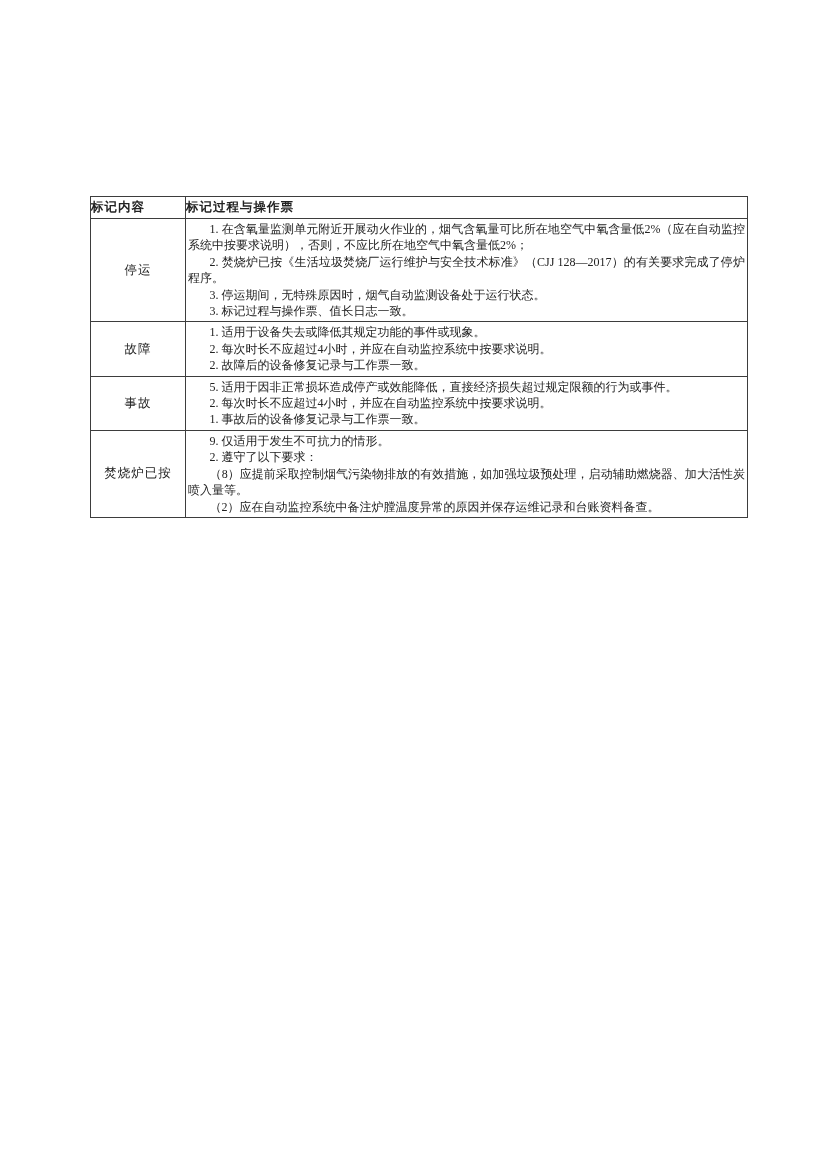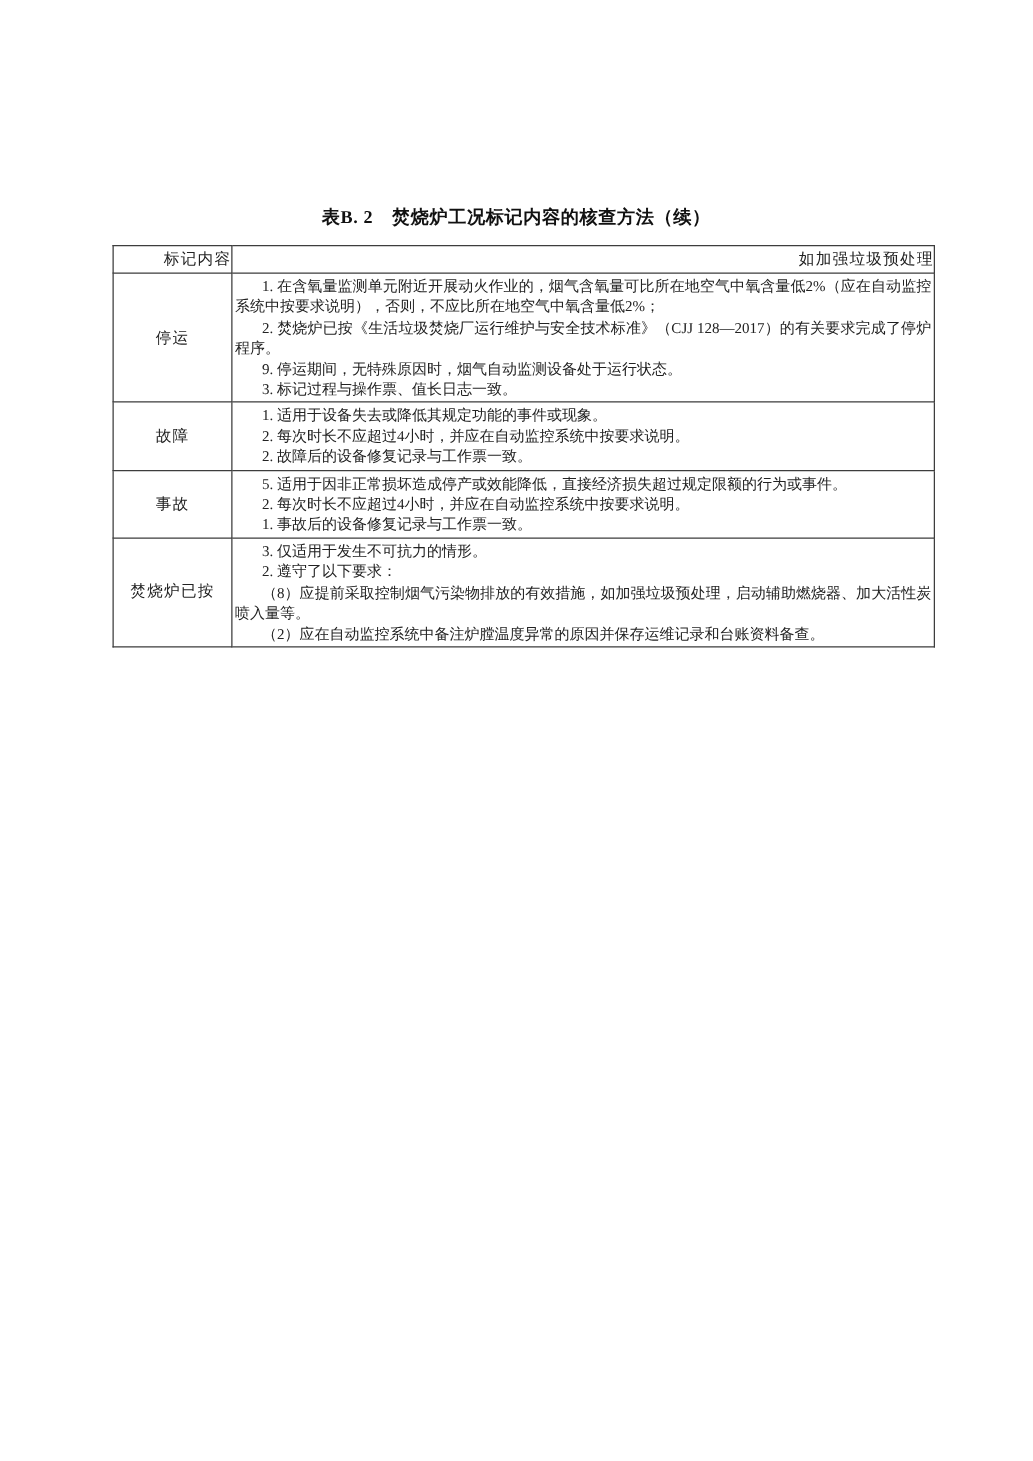--- a/index.html
+++ b/index.html
@@ -35,25 +35,24 @@
   }
   table.verify-table td, table.verify-table th {
     border: 1px solid #3d3d3d;
     vertical-align: middle;
   }
   col.c-label { width: 95px; }
   col.c-content { width: 562px; }
   tr.header-row th {
     height: 22px;
     font-size: 12.5px;
-    font-weight: normal;
-    text-align: right;
+    font-weight: bold;
+    text-align: left;
     color: #222;
     letter-spacing: 1px;
-    padding-left: 20px;
   }
   td.label-cell {
     text-align: center;
     font-size: 12.5px;
     color: #222;
     letter-spacing: 1px;
   }
   td.content-cell {
     padding: 2px 2px 2px 2px;
     vertical-align: middle;
@@ -76,38 +75,37 @@
     text-align: center;
     font-size: 12px;
     color: #333;
   }
 </style>
 </head>
 <body>
 
 <div class="page">
 
-  <div class="doc-title">表B. 2　焚烧炉工况标记内容的核查方法（续）</div>
 
   <table class="verify-table">
     <colgroup>
       <col class="c-label">
       <col class="c-content">
     </colgroup>
     <tbody>
       <tr class="header-row">
         <th>标记内容</th>
-        <th>如加强垃圾预处理</th>
+        <th>标记过程与操作票</th>
       </tr>
     <tr>
           <td class="label-cell">停运</td>
           <td class="content-cell">
             <p>1. 在含氧量监测单元附近开展动火作业的，烟气含氧量可比所在地空气中氧含量低2%（应在自动监控系统中按要求说明），否则，不应比所在地空气中氧含量低2%；</p>
             <p>2. 焚烧炉已按《生活垃圾焚烧厂运行维护与安全技术标准》（CJJ 128—2017）的有关要求完成了停炉程序。</p>
-            <p>9. 停运期间，无特殊原因时，烟气自动监测设备处于运行状态。</p>
+            <p>3. 停运期间，无特殊原因时，烟气自动监测设备处于运行状态。</p>
             <p>3. 标记过程与操作票、值长日志一致。</p>
           </td>
         </tr>
         <tr>
           <td class="label-cell">故障</td>
           <td class="content-cell">
             <p>1. 适用于设备失去或降低其规定功能的事件或现象。</p>
             <p>2. 每次时长不应超过4小时，并应在自动监控系统中按要求说明。</p>
             <p>2. 故障后的设备修复记录与工作票一致。</p>
           </td>
@@ -116,21 +114,21 @@
           <td class="label-cell">事故</td>
           <td class="content-cell">
             <p>5. 适用于因非正常损坏造成停产或效能降低，直接经济损失超过规定限额的行为或事件。</p>
             <p>2. 每次时长不应超过4小时，并应在自动监控系统中按要求说明。</p>
             <p>1. 事故后的设备修复记录与工作票一致。</p>
           </td>
         </tr>
         <tr>
           <td class="label-cell">焚烧炉已按</td>
           <td class="content-cell">
-            <p>3. 仅适用于发生不可抗力的情形。</p>
+            <p>9. 仅适用于发生不可抗力的情形。</p>
             <p>2. 遵守了以下要求：</p>
             <p>（8）应提前采取控制烟气污染物排放的有效措施，如加强垃圾预处理，启动辅助燃烧器、加大活性炭喷入量等。</p>
             <p>（2）应在自动监控系统中备注炉膛温度异常的原因并保存运维记录和台账资料备查。</p>
           </td>
         </tr>
       </tbody>
   </table>
 
 
 </div>

